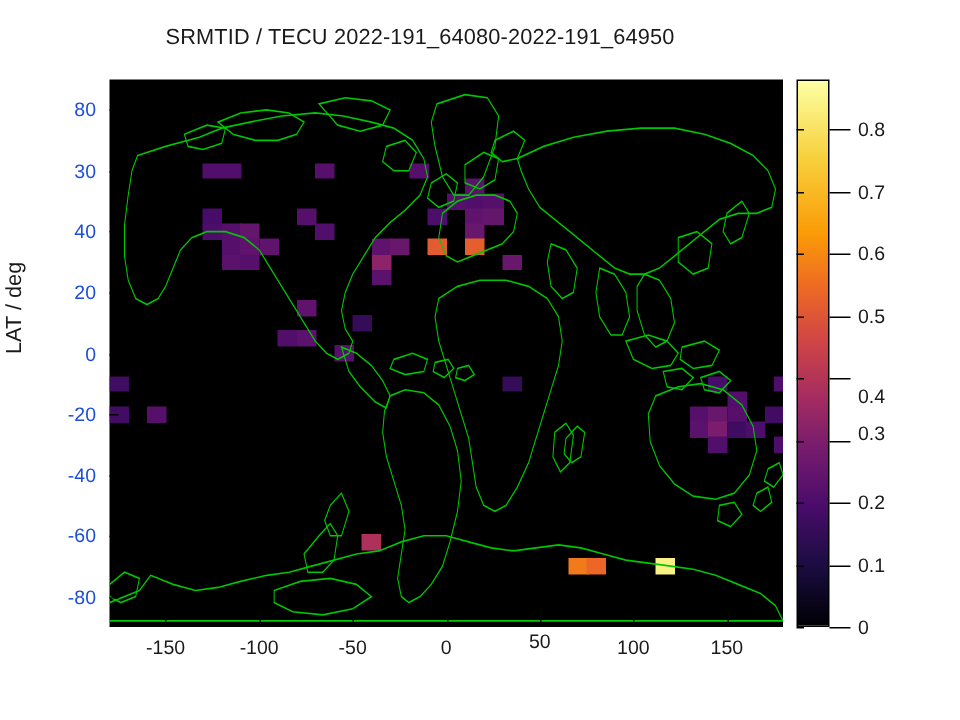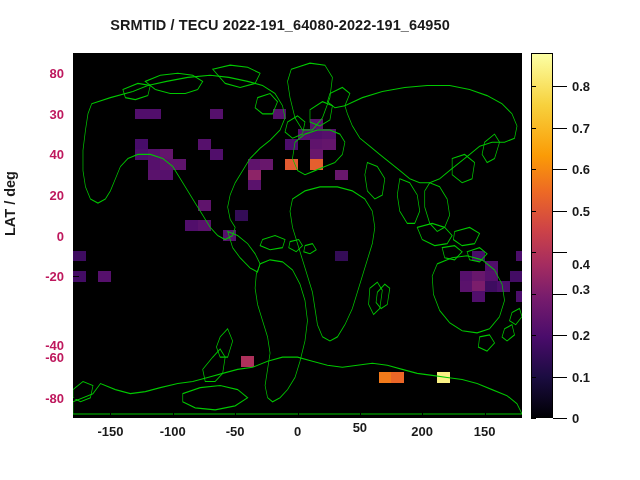--- a/index.html
+++ b/index.html
@@ -1,31 +1,31 @@
 <!DOCTYPE html>
 <html><head>
 <meta charset="utf-8">
 <style>
   html,body{margin:0;padding:0;background:#ffffff;}
   body{width:640px;height:480px;overflow:hidden;
        font-family:"Liberation Sans","DejaVu Sans",sans-serif;color:#000;}
-  #root{position:relative;width:516px;height:480px;font-weight:bold;}
+  #root{position:relative;width:516px;height:480px;}
 
   .title{position:absolute;left:0;top:17px;width:560px;text-align:center;
          font-size:14.5px;color:#1a1a1a;letter-spacing:0.1px;}
 
   
   #plot{position:absolute;left:73px;top:53px;width:449px;height:365px;
         background:#000000;overflow:hidden;}
   #cells,#coast{position:absolute;left:0;top:0;width:100%;height:100%;}
   .cell{position:absolute;}
   #coast{pointer-events:none;}
 
   
-  .ytick{position:absolute;right:0;text-align:right;font-size:13px;color:#be185d;
+  .ytick{position:absolute;right:0;text-align:right;font-size:13px;color:#1d4ed8;
          transform:translateY(-50%);width:46px;}
   .xtick{position:absolute;top:0;text-align:center;font-size:13px;color:#1a1a1a;
          transform:translateX(-50%);width:60px;}
   .ylabel{position:absolute;left:2px;top:236px;font-size:14.5px;color:#1a1a1a;
           transform:rotate(-90deg);transform-origin:left top;white-space:nowrap;}
   .xlabel{position:absolute;left:73px;top:456px;width:449px;text-align:center;
           font-size:14.5px;color:#1a1a1a;}
 
   
   #cbar{position:absolute;left:531px;top:53px;width:22px;height:365px;
@@ -225,33 +225,33 @@
     <div class="ytick" style="top: 113.833px; left: 18px;">30</div>
     <div class="tickmark-y" style="top: 113.833px;"></div>
     <div class="ytick" style="top: 154.389px; left: 18px;">40</div>
     <div class="tickmark-y" style="top: 154.389px;"></div>
     <div class="ytick" style="top: 194.944px; left: 18px;">20</div>
     <div class="tickmark-y" style="top: 194.944px;"></div>
     <div class="ytick" style="top: 235.5px; left: 18px;">0</div>
     <div class="tickmark-y" style="top: 235.5px;"></div>
     <div class="ytick" style="top: 276.056px; left: 18px;">-20</div>
     <div class="tickmark-y" style="top: 276.056px;"></div>
-    <div class="ytick" style="top: 316.611px; left: 18px; margin-top: 28px;">-40</div>
+    <div class="ytick" style="top: 316.611px; left: 18px;">-40</div>
     <div class="tickmark-y" style="top: 316.611px;"></div>
     <div class="ytick" style="top: 357.167px; left: 18px;">-60</div>
     <div class="tickmark-y" style="top: 357.167px;"></div>
     <div class="ytick" style="top: 397.722px; left: 18px;">-80</div>
     <div class="tickmark-y" style="top: 397.722px;"></div>
     <div class="xtick" style="left: 110.417px; top: 424px;">-150</div>
     <div class="tickmark-x" style="left: 110.417px;"></div>
     <div class="xtick" style="left: 172.778px; top: 424px;">-100</div>
     <div class="tickmark-x" style="left: 172.778px;"></div>
     <div class="xtick" style="left: 235.139px; top: 424px;">-50</div>
     <div class="tickmark-x" style="left: 235.139px;"></div>
     <div class="xtick" style="left: 297.5px; top: 424px;">0</div>
     <div class="tickmark-x" style="left: 297.5px;"></div>
     <div class="xtick" style="left: 359.861px; top: 420px;">50</div>
     <div class="tickmark-x" style="left: 359.861px;"></div>
-    <div class="xtick" style="left: 422.222px; top: 424px;">200</div>
+    <div class="xtick" style="left: 422.222px; top: 424px;">100</div>
     <div class="tickmark-x" style="left: 422.222px;"></div>
     <div class="xtick" style="left: 484.583px; top: 424px;">150</div>
     <div class="tickmark-x" style="left: 484.583px;"></div>
   </div>
 
 </body></html>

